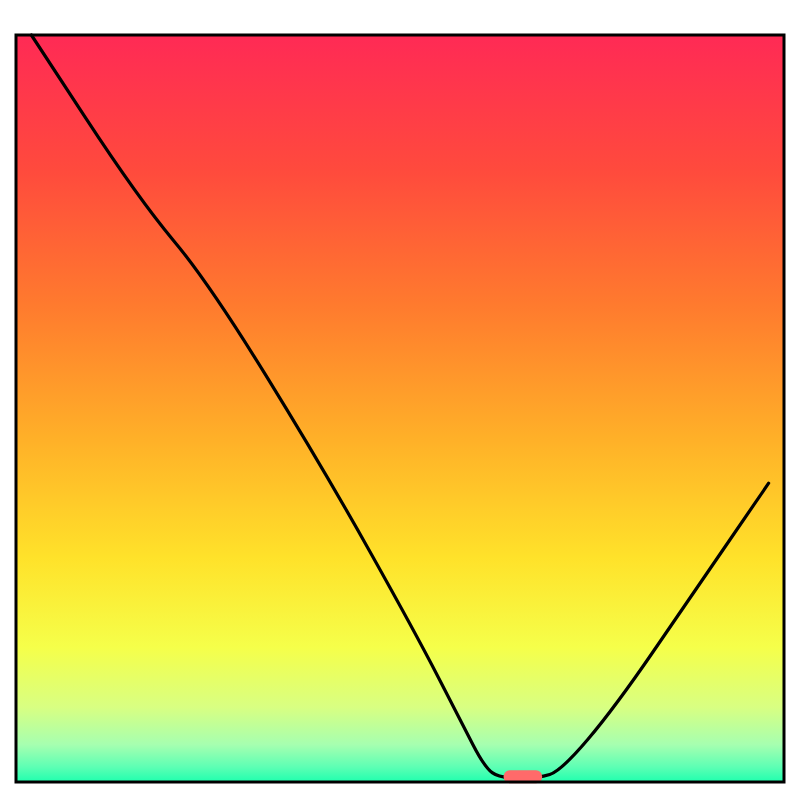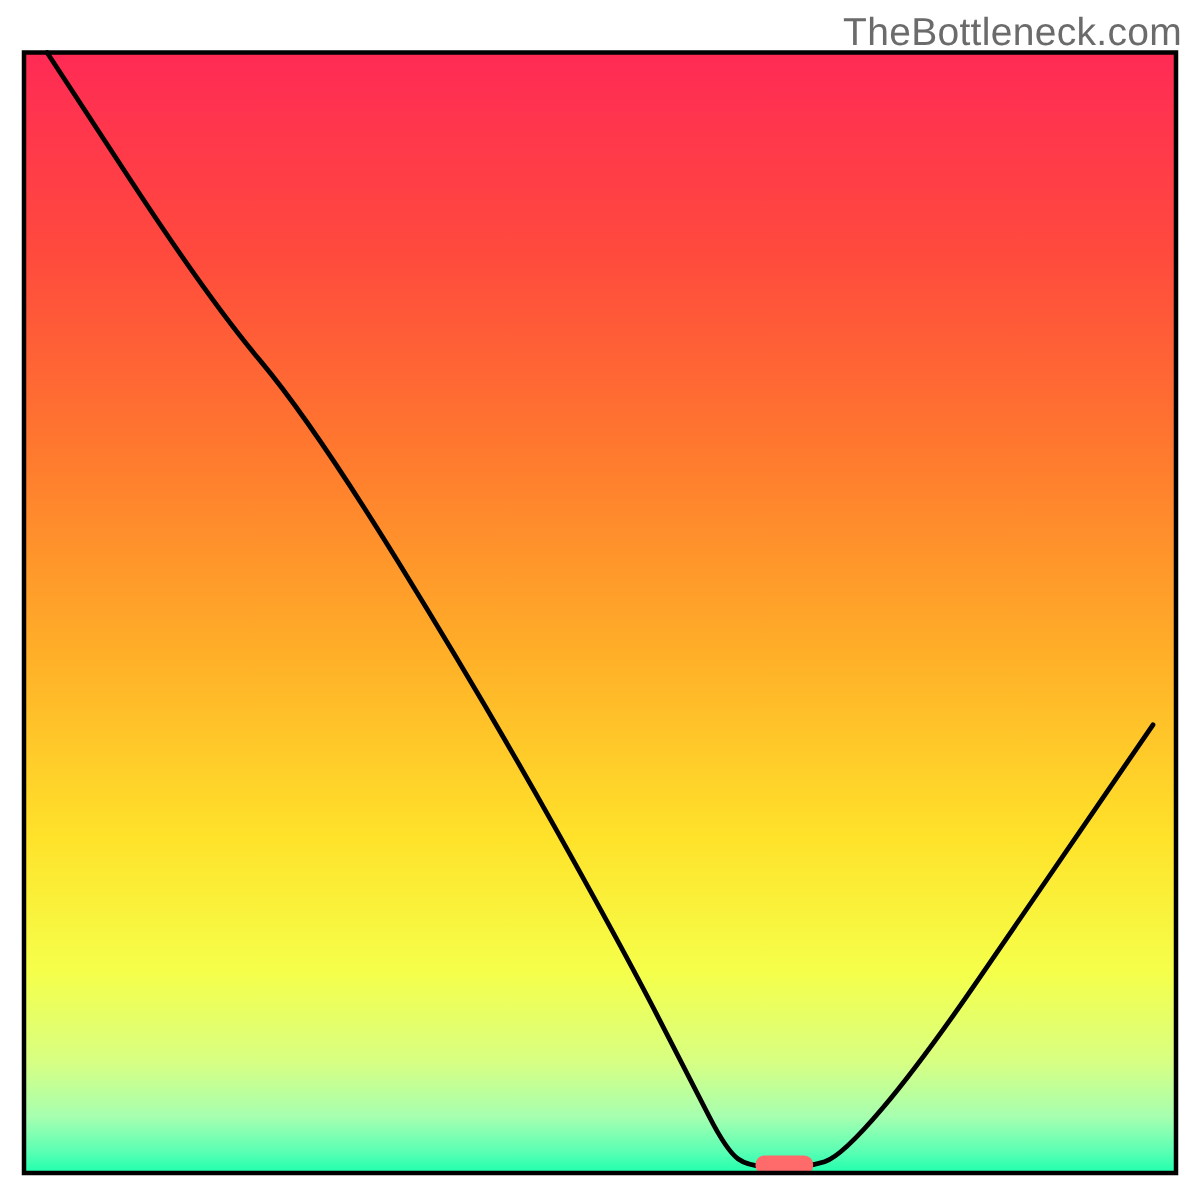--- a/index.html
+++ b/index.html
@@ -33,21 +33,20 @@
     width: 800px;
     height: 800px;
     display: block;
   }
 </style>
 </head>
 <body>
 
 <div class="chart-container">
 
-  <div class="watermark">TheBottleneck.com</div>
 
   <svg class="chart-svg" viewBox="0 0 800 800" preserveAspectRatio="none">
     <defs>
       <linearGradient id="bg-grad" x1="0" y1="0" x2="0" y2="1">
 
       <stop offset="0%" stop-color="#ff2a55"></stop>
           <stop offset="18%" stop-color="#ff4a3d"></stop>
           <stop offset="36%" stop-color="#ff7a2e"></stop>
           <stop offset="54%" stop-color="#ffb028"></stop>
           <stop offset="70%" stop-color="#ffe22a"></stop>

